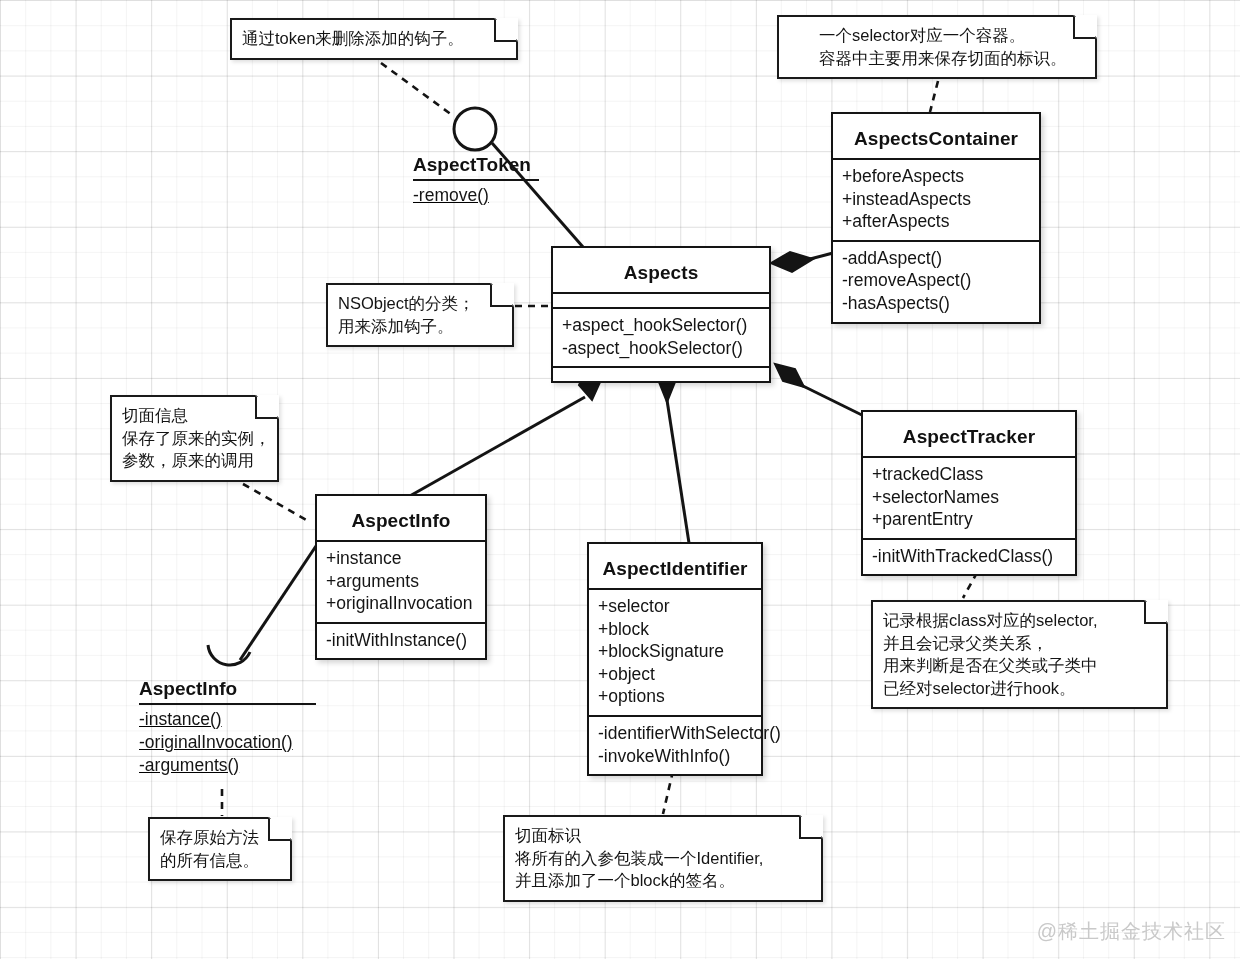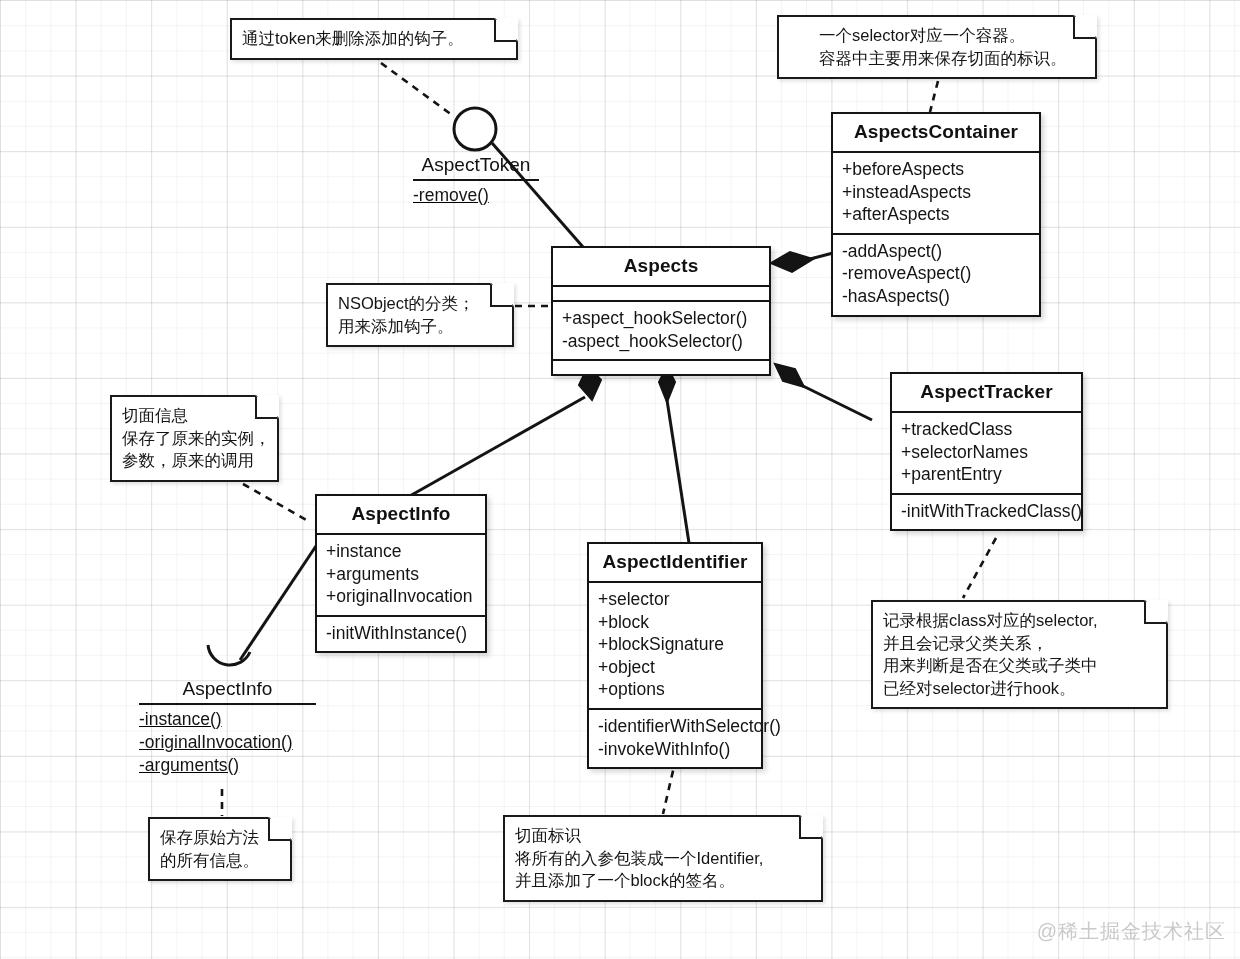--- a/index.html
+++ b/index.html
@@ -39,21 +39,21 @@
     box-sizing: border-box;
     border: 2.5px solid #141414;
     background: #ffffff;
     box-shadow: 3px 3px 5px rgba(0,0,0,0.16);
   }
   .uml-title {
     text-align: center;
     font-weight: bold;
     font-size: 19px;
     color: #111111;
-    padding: 7px 6px 8px 6px;
+    padding: 14px 6px 8px 6px;
     letter-spacing: 0.1px;
   }
   .uml-sep {
     border-top: 2.5px solid #141414;
   }
   .uml-compartment {
     padding: 5px 9px 7px 9px;
   }
   .uml-compartment.empty {
     padding: 0;
@@ -64,24 +64,24 @@
     line-height: 22.6px;
     color: #141414;
     white-space: nowrap;
   }
 
   
   .iface {
     position: absolute;
   }
   .iface-name {
-    font-weight: normal;
+    font-weight: bold;
     font-size: 19px;
     color: #111111;
-    text-align: center;
+    text-align: left;
     white-space: nowrap;
   }
   .iface-rule {
     border-top: 2.5px solid #141414;
     margin-top: 3px;
   }
   .iface-ops {
     padding-top: 3px;
     text-decoration: underline;
   }
@@ -270,21 +270,21 @@
     <div class="uml-compartment empty"></div>
     <div class="uml-sep"></div>
     <div class="uml-compartment">
       <div class="uml-row">+aspect_hookSelector()</div>
       <div class="uml-row">-aspect_hookSelector()</div>
     </div>
     <div class="uml-sep"></div>
     <div class="uml-compartment empty"></div>
   </div>
 
-  <div class="uml-class" style="left:861px; top:372px; width:193px;margin-left:29px;">
+  <div class="uml-class" style="left:861px; top:410px; width:216px;">
     <div class="uml-title">AspectTracker</div>
     <div class="uml-sep"></div>
     <div class="uml-compartment">
       <div class="uml-row">+trackedClass</div>
       <div class="uml-row">+selectorNames</div>
       <div class="uml-row">+parentEntry</div>
     </div>
     <div class="uml-sep"></div>
     <div class="uml-compartment">
       <div class="uml-row">-initWithTrackedClass()</div>

